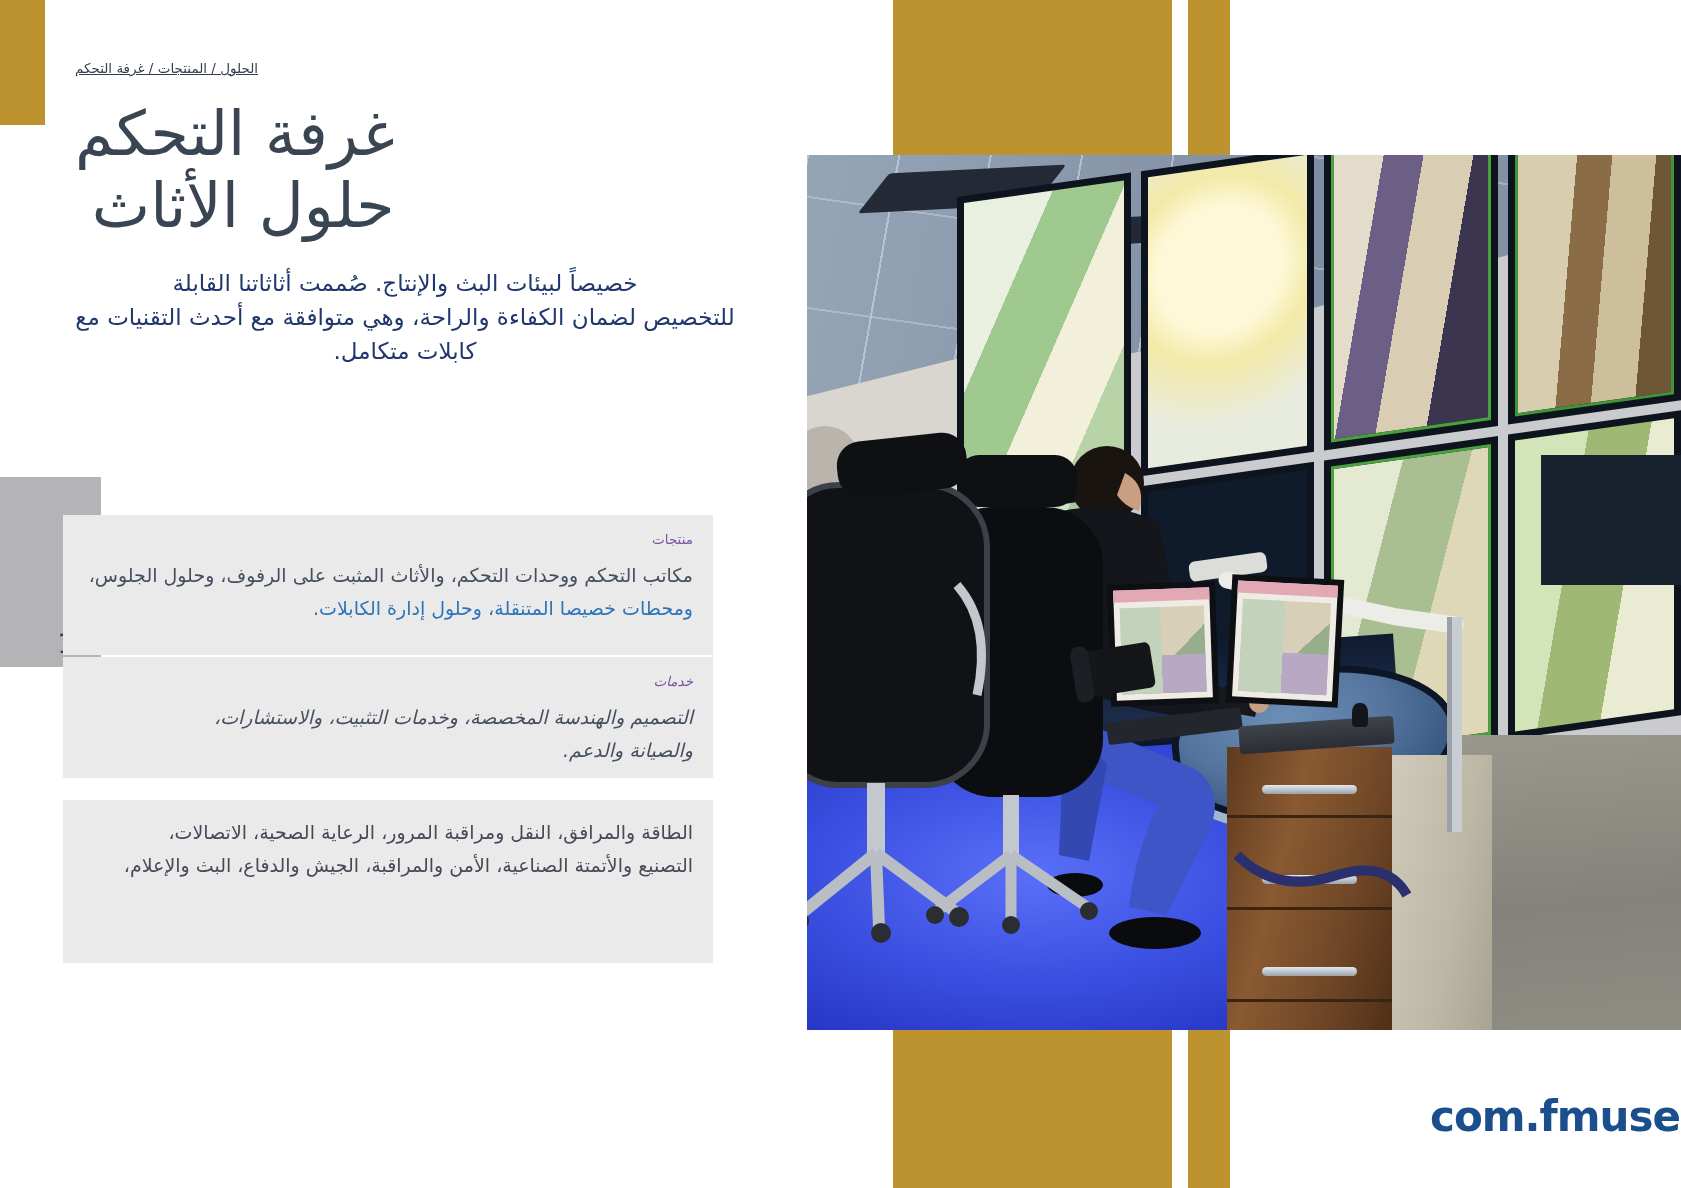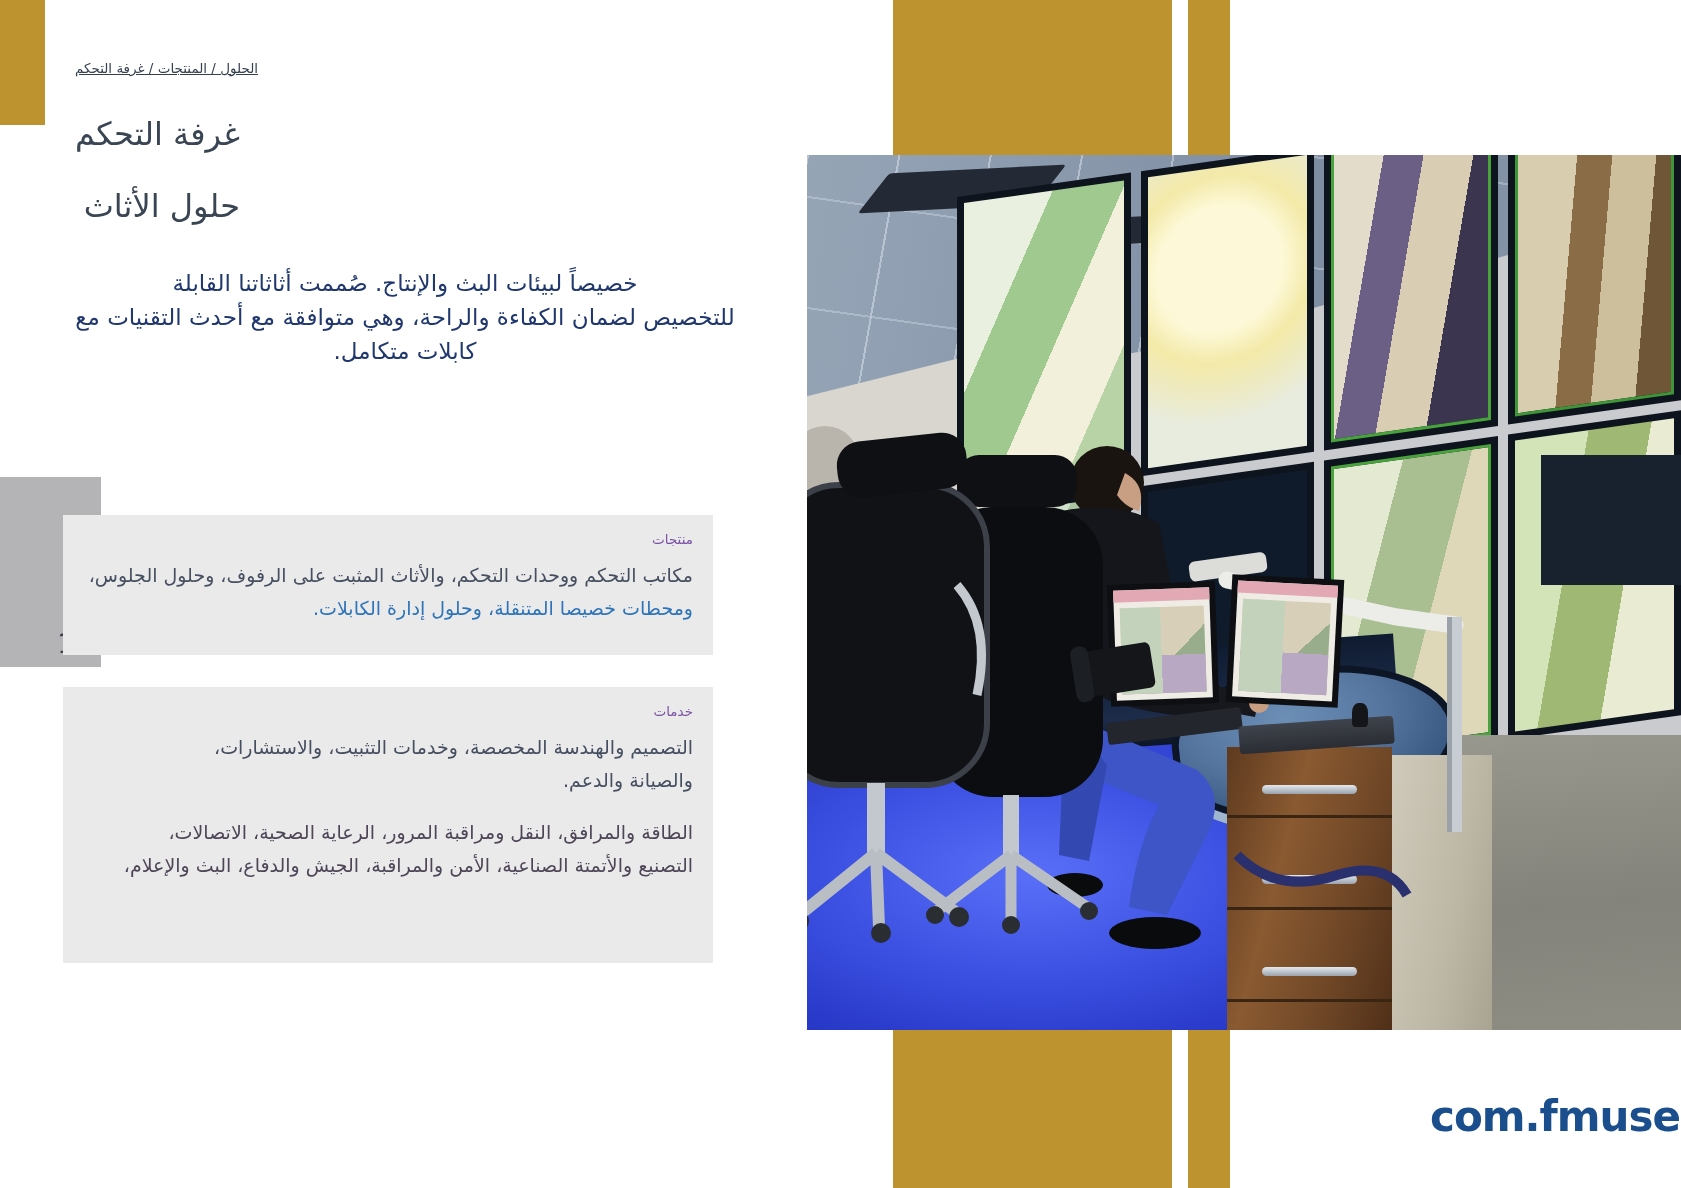--- a/index.html
+++ b/index.html
@@ -11,30 +11,30 @@
   .gold-bar.wide{left:893px;width:279px;}
   .gold-bar.narrow{left:1188px;width:42px;}
   
   .pagenum-bar{position:absolute;left:0;top:477px;width:53px;height:190px;background:#B4B4B7;
                display:flex;align-items:flex-end;justify-content:center;z-index:2;padding-left:48px;}
   .pagenum-bar span{font-size:27px;color:#3A3F46;padding-bottom:8px;}
   
   .breadcrumb{position:absolute;left:75px;top:60px;direction:rtl;font-size:13.5px;color:#333F4E;
               text-decoration:underline;z-index:2;cursor:pointer;}
   .title{position:absolute;left:75px;top:98px;direction:rtl;color:#3A4553;z-index:2;line-height:72px;
-         font-size:32px;letter-spacing:0;}
+         font-size:62px;letter-spacing:0;}
   .intro{position:absolute;left:60px;top:266px;width:690px;direction:rtl;text-align:center;
          color:#21386E;font-size:23px;line-height:34px;z-index:2;}
   .info-box{position:absolute;left:63px;width:650px;background:#EAEAEB;direction:rtl;
             box-sizing:border-box;padding:16px 20px;z-index:2;}
   .info-box .label{font-size:13.5px;color:#7C52A5;margin-bottom:12px;}
   .info-box .line{font-size:19px;line-height:33px;color:#464F60;}
   .info-box .line.blue{color:#2F74B8;}
   .box-products{top:515px;height:140px;}
-  .box-services{top:687px;height:121px;}
+  .box-services{top:657px;height:121px;font-style:italic;}
   .box-industries{top:800px;height:163px;}
   .box-industries .line{color:#4E4557;}
   .footer-site{position:absolute;left:1430px;top:1092px;font-size:42px;font-weight:bold;
                color:#1B4E8C;z-index:2;letter-spacing:-1px;}
   
   .photo{position:absolute;left:807px;top:155px;width:874px;height:875px;overflow:hidden;
          background:#C9CBCF;z-index:1;}
   .photo *{position:absolute;}
   .ceiling{left:0;top:0;width:874px;height:265px;
     background:linear-gradient(100deg,#96A5B6 0%,#7E8DA2 55%,#8A97A9 100%);

